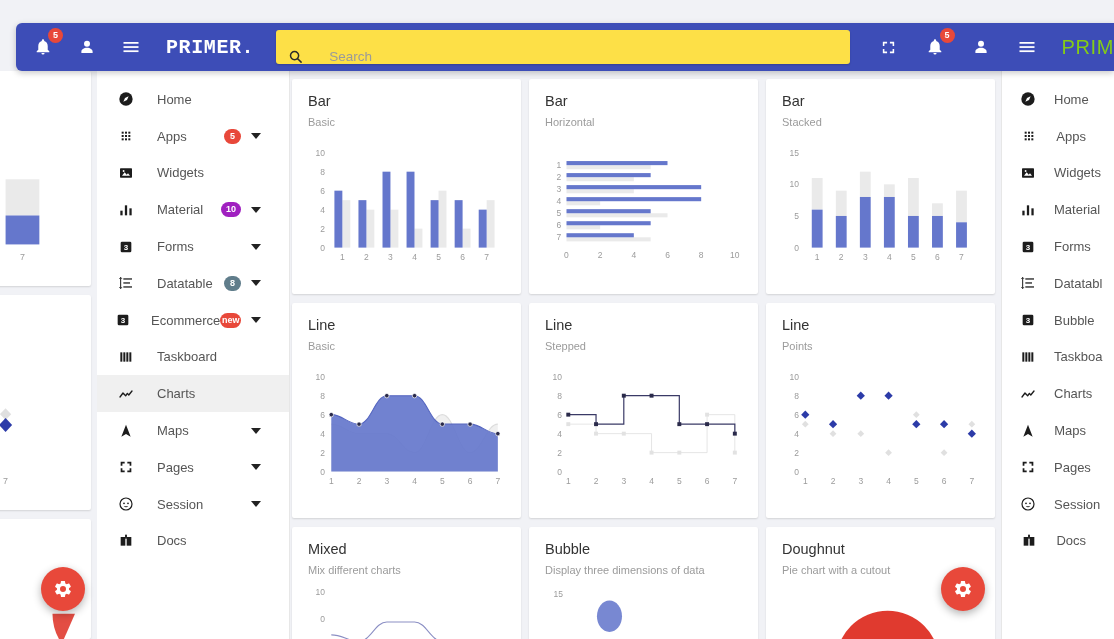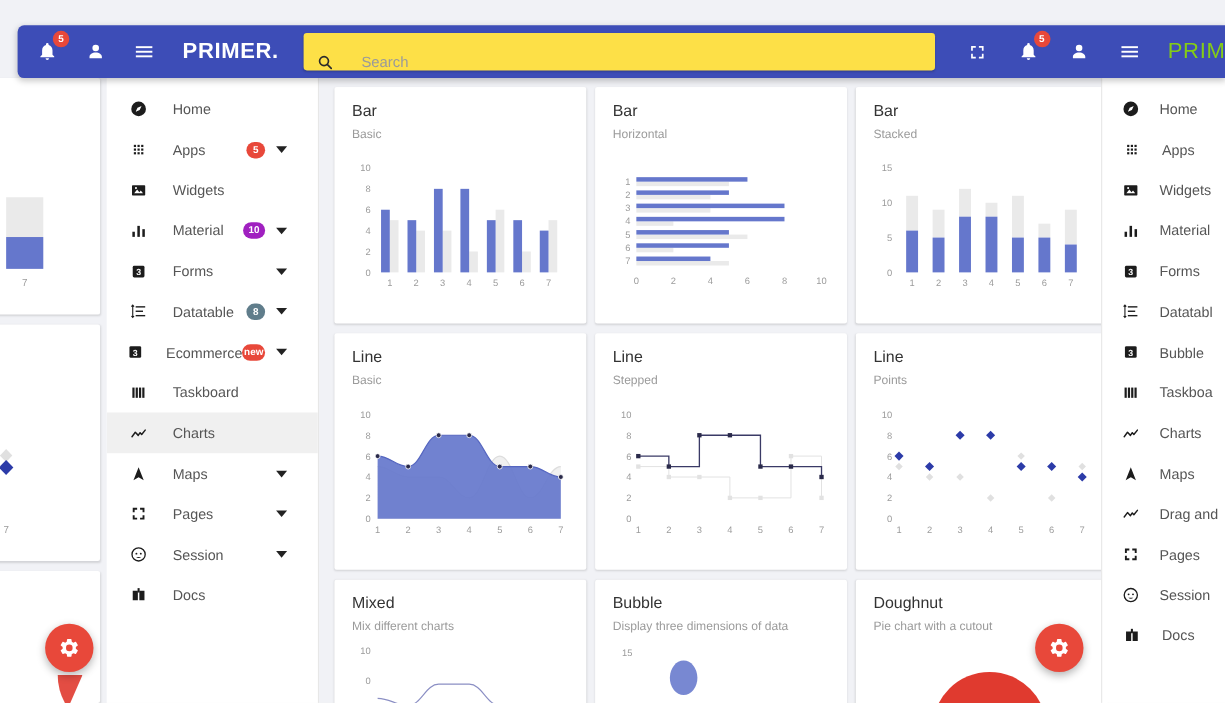--- a/index.html
+++ b/index.html
@@ -26,20 +26,21 @@
   }
   .ic-btn svg { display:block; }
   .badge-dot {
     position:absolute; top:-6px; right:-7px; min-width:15px; height:15px; border-radius:50%;
     background:#e8483a; color:#fff; font-size:9px; font-weight:bold;
     display:flex; align-items:center; justify-content:center; padding:0 3px; line-height:1;
   }
   .brand {
     color:#fff; font-weight:bold; font-size:20px; letter-spacing:.6px; margin-left:4px;
     white-space:nowrap;
+    font-family:Liberation Mono, monospace;
   }
   .searchbox {
     width: 588px; height: 34px; background:#fde047; border-radius:3px;
     display:flex; align-items:flex-end; padding: 0 12px; margin-left: 22px; gap:26px;
     box-shadow: 0 1px 2px rgba(0,0,0,.18);
   }
   .searchbox input {
     border:none; outline:none; flex:1; font-size:13.5px; color:#444;
     font-family:"Liberation Sans", sans-serif; background:transparent;
   }
@@ -75,21 +76,21 @@
     background:#fff; z-index:20; overflow:hidden; padding-top:10px;
     border-left:1px solid #e7e7e7;
   }
   .sidebar-right .nav-label { margin-left:18px; }
 
   
   .leftcol { position:absolute; left:-140px; top:71px; width:237px; z-index:5; }
 
   
   .grid {
-    position:absolute; left:302px; top:79px; width:711px; height:560px;
+    position:absolute; left:290px; top:79px; width:711px; height:560px;
     display:grid; grid-template-columns: repeat(3, 1fr); gap: 0px; z-index:6;
   }
   .card {
     background:#fff; margin:0 6px 9px 2px; border-radius:2px;
     box-shadow:0 1px 2px rgba(0,0,0,.13); padding:14px 16px 10px 16px;
     display:flex; flex-direction:column; overflow:hidden;
   }
   .card-title { font-size:14.5px; color:#333; margin-bottom:7px; }
   .card-sub { font-size:11px; color:#9b9b9b; margin-bottom:8px; }
   .card-body { flex:1; position:relative; }
@@ -686,28 +687,20 @@
           <span class="nav-icon">
             <svg width="16" height="16" viewBox="0 0 24 24" fill="#1c1c1c">
               <path d="M12 2.5L19 20.5 12 16.4 5 20.5z"></path>
             </svg>
           </span>
           <span class="nav-label">Maps</span>
         </div>
         <div class="nav-item">
           <span class="nav-icon">
             <svg width="16" height="16" viewBox="0 0 24 24" fill="#1c1c1c">
-              <path d="M3 16.5l4.5-6 4 4.2L14 11l2.2 2.5L21 7.5" stroke="#1c1c1c" stroke-width="2" fill="none" stroke-linecap="round" stroke-linejoin="round"></path>
-            </svg>
-          </span>
-          <span class="nav-label">Drag and</span>
-        </div>
-        <div class="nav-item">
-          <span class="nav-icon">
-            <svg width="16" height="16" viewBox="0 0 24 24" fill="#1c1c1c">
               <path d="M4 4h6v2.6H6.6V10H4V4zm10 0h6v6h-2.6V6.6H14V4zM4 14h2.6v3.4H10V20H4v-6zm13.4 0H20v6h-6v-2.6h3.4V14z"></path>
             </svg>
           </span>
           <span class="nav-label">Pages</span>
         </div>
         <div class="nav-item">
           <span class="nav-icon">
             <svg width="16" height="16" viewBox="0 0 24 24" fill="#1c1c1c">
               <circle cx="12" cy="12" r="9" fill="none" stroke="#1c1c1c" stroke-width="1.8"></circle>
               <circle cx="9" cy="11" r="1.3"></circle>

